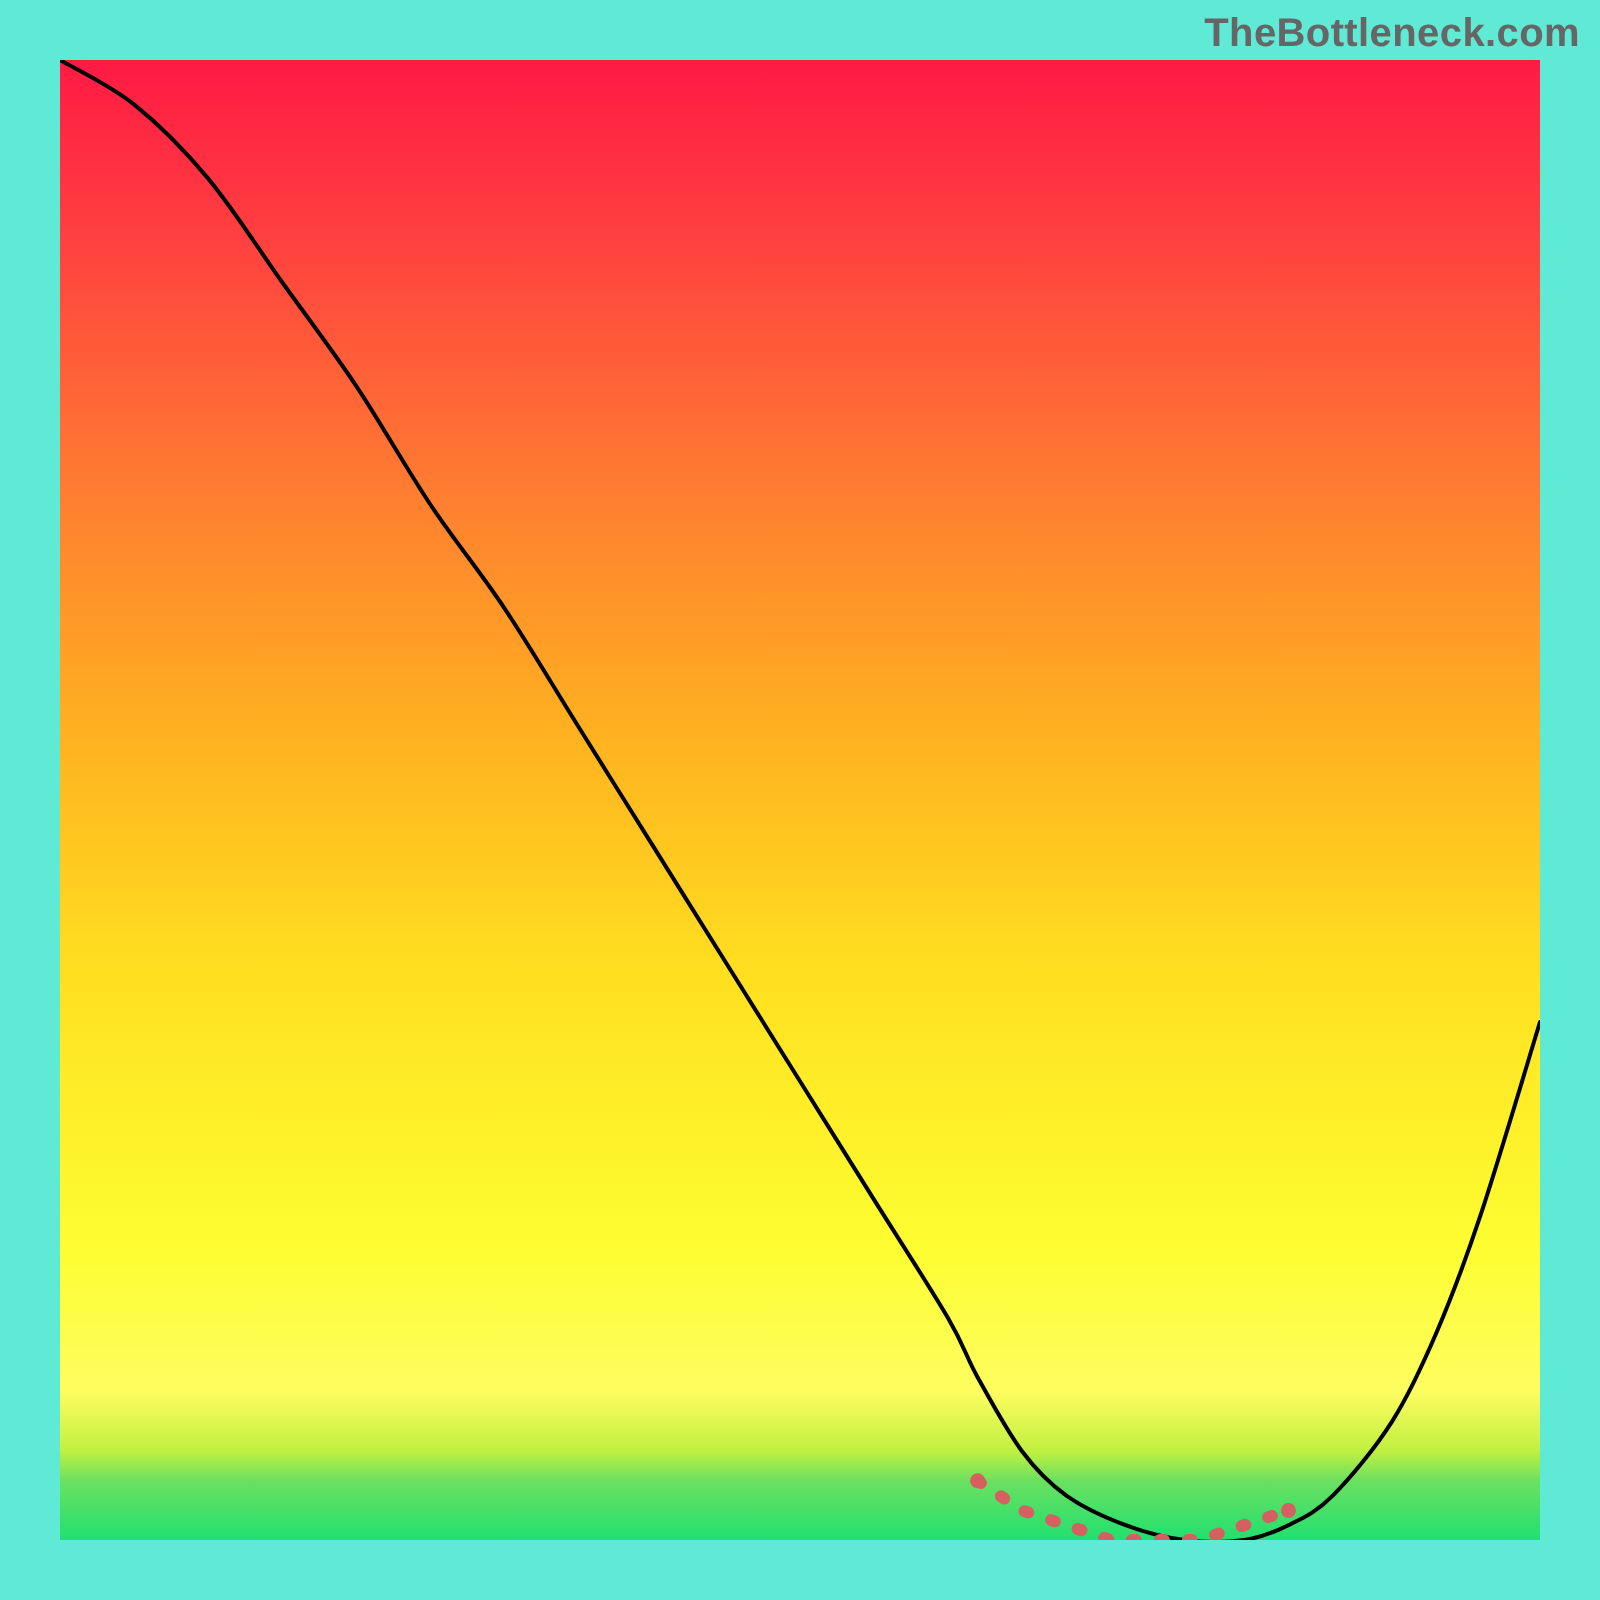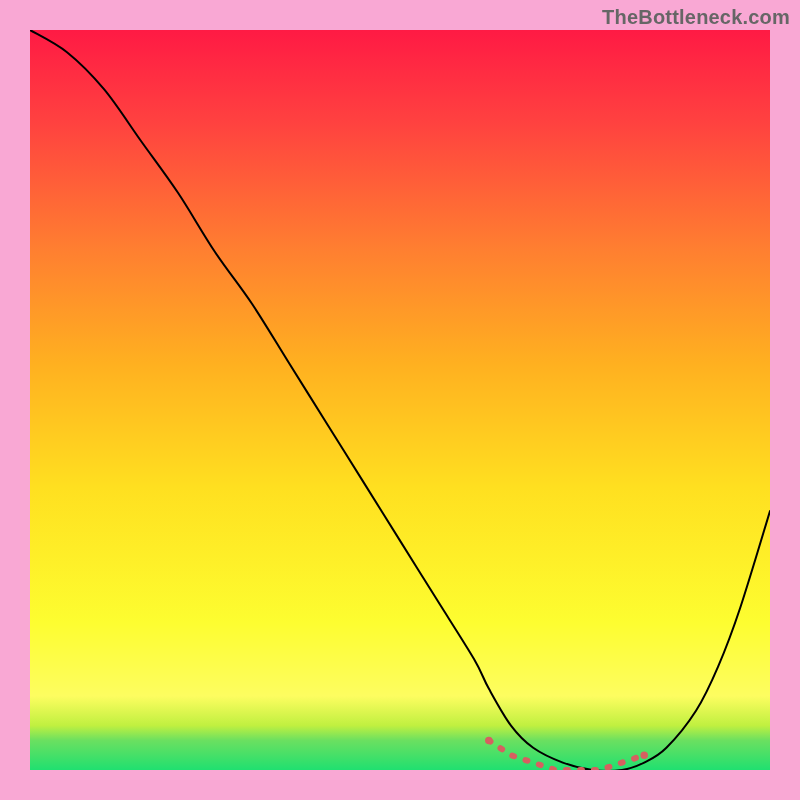--- a/index.html
+++ b/index.html
@@ -7,21 +7,21 @@
     padding: 0;
     width: 800px;
     height: 800px;
     background: #000;
     overflow: hidden;
   }
   .canvas {
     position: relative;
     width: 800px;
     height: 800px;
-    background: #f9a8d4;
+    background: #5eead4;
   }
   .plot-area {
     position: absolute;
     left: 30px;
     top: 30px;
     width: 740px;
     height: 740px;
     
     background: linear-gradient(
       to bottom,

